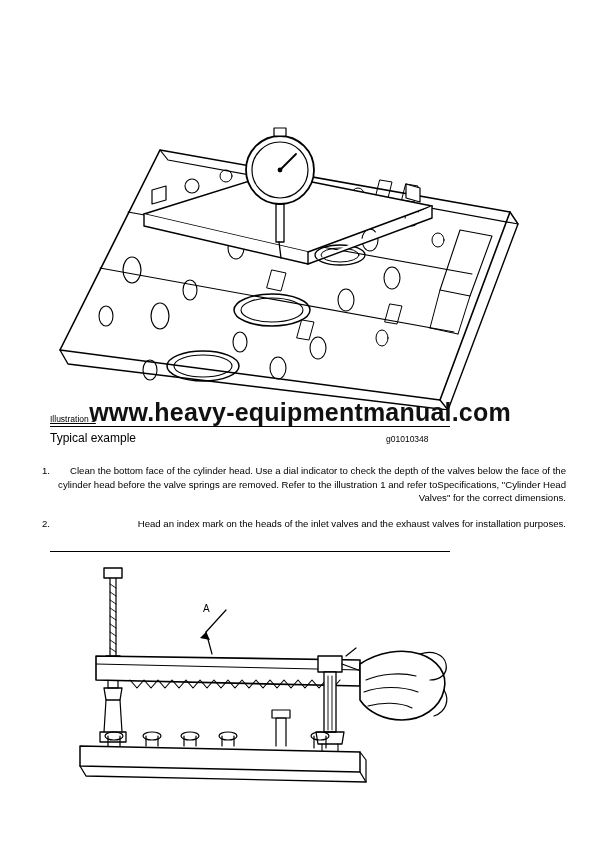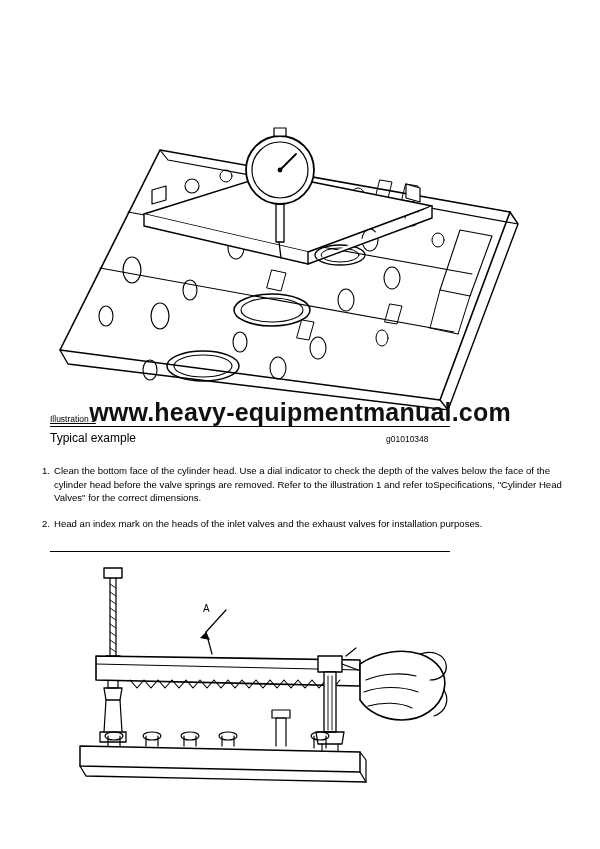--- a/index.html
+++ b/index.html
@@ -103,21 +103,21 @@
   }
   .step .num {
     position: absolute;
     left: 0;
     top: 0;
     width: 14px;
     text-align: right;
   }
   .step .txt {
     display: block;
-    text-align: left;
+    text-align: right;
   }
 
   
   .divider2 {
     position: absolute;
     left: 50px;
     top: 551px;
     width: 400px;
     height: 1px;
     background: #000000;

